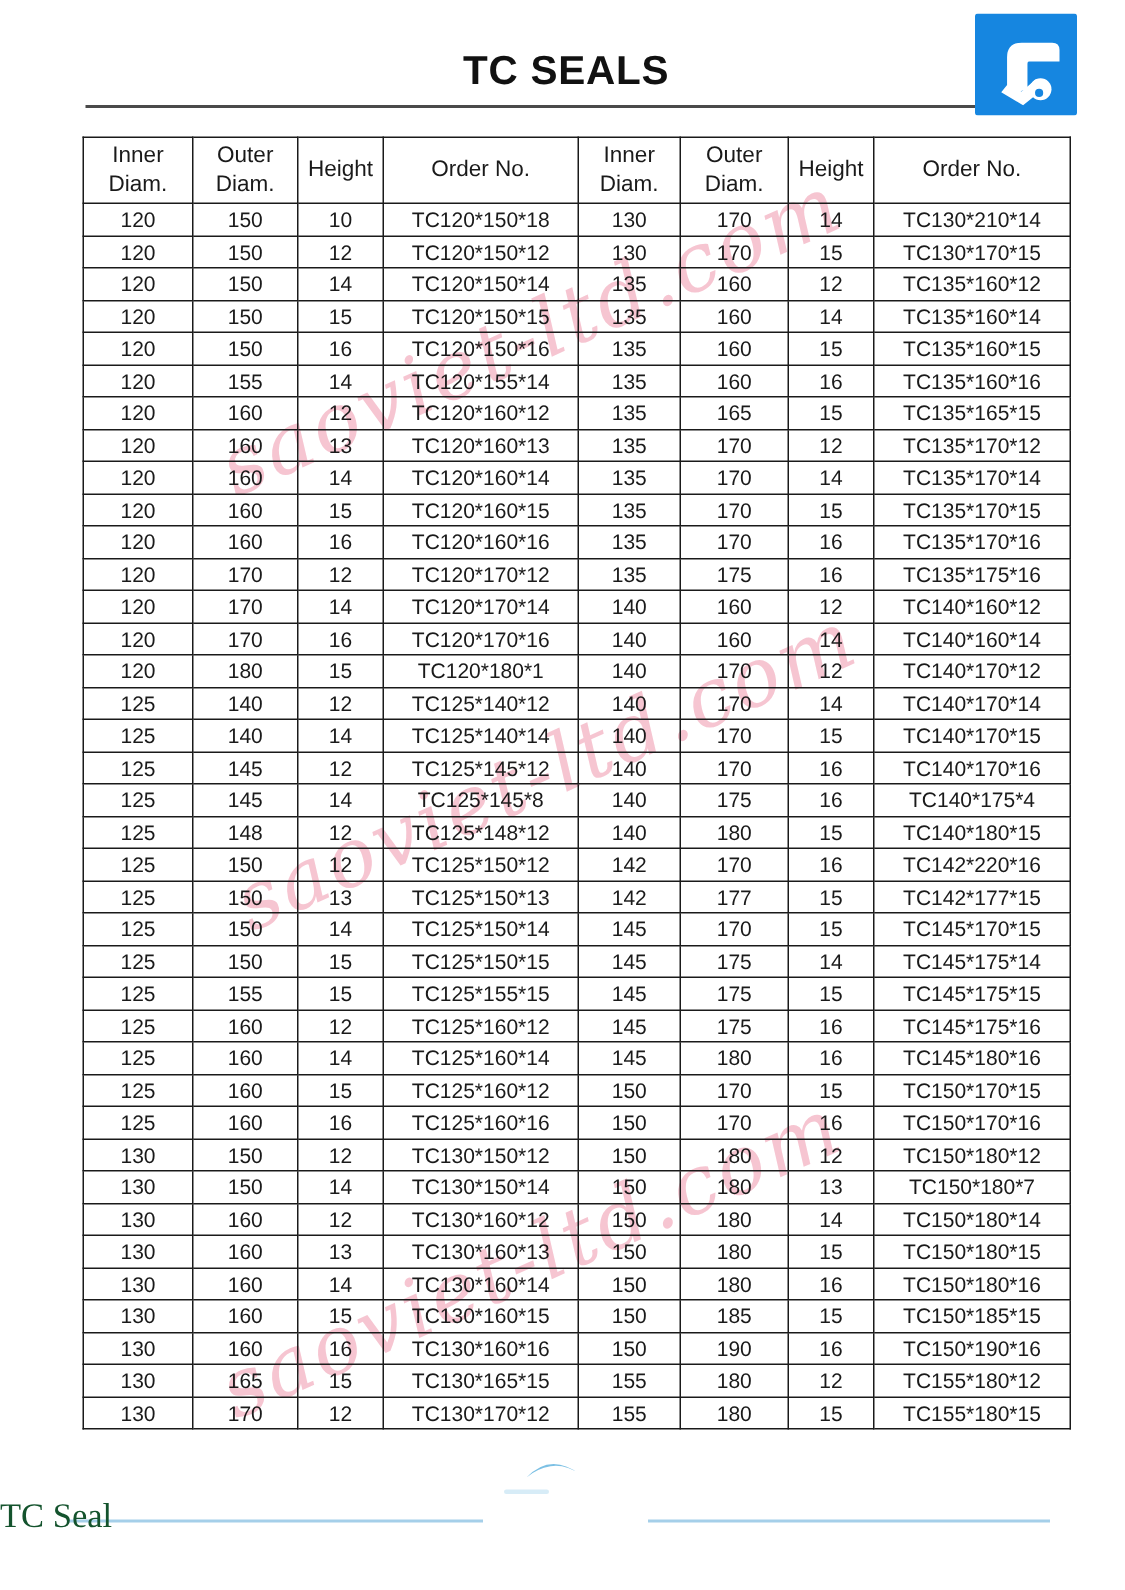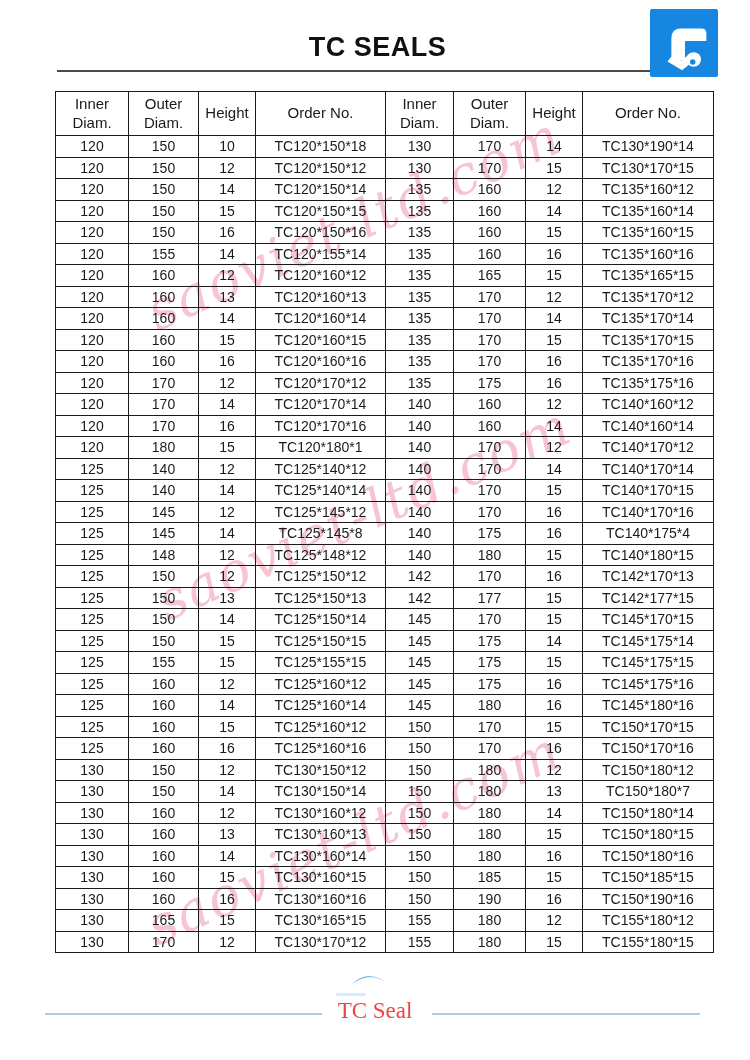--- a/index.html
+++ b/index.html
@@ -32,22 +32,22 @@
   table.seals th { height:44px; font-size:15px; font-weight:normal; line-height:1.25; padding:1px 2px; }
   table.seals td { height:21.5px; font-size:14px; padding:0 1px; }
 
   
   .footer-crescent { position:absolute; left:349px; top:971px; z-index:3; }
   .footer-underline { position:absolute; left:336px; top:993px; width:30px; height:3px;
     background:#d7ecf7; border-radius:2px; z-index:3; }
   .footer-line { position:absolute; top:1013px; height:2px; background:#a5cfe9; z-index:3; }
   .footer-line.left { left:45px; width:277px; }
   .footer-line.right { left:432px; width:268px; }
-  .footer-label { position:absolute; top:998px; left:0; width:750px; text-align:center;
-    font-family:"Liberation Serif", serif; font-size:23px; color:#ef4444; z-index:3; }
+  .footer-label { position:absolute; top:998px; left:0; width:750px; 
+    font-family:"Liberation Serif", serif; font-size:23px; color:#14532d; z-index:3; }
 </style>
 </head>
 <body>
 
 <div class="page">
 
   <div class="page-title">TC SEALS</div>
   <div class="title-rule"></div>
 
   <div class="logo">
@@ -91,21 +91,21 @@
       </thead>
     <tbody>
         <tr>
           <td>120</td>
           <td>150</td>
           <td>10</td>
           <td>TC120*150*18</td>
           <td>130</td>
           <td>170</td>
           <td>14</td>
-          <td>TC130*190*14</td>
+          <td>TC130*210*14</td>
         </tr>
         <tr>
           <td>120</td>
           <td>150</td>
           <td>12</td>
           <td>TC120*150*12</td>
           <td>130</td>
           <td>170</td>
           <td>15</td>
           <td>TC130*170*15</td>
@@ -291,21 +291,21 @@
           <td>TC140*180*15</td>
         </tr>
         <tr>
           <td>125</td>
           <td>150</td>
           <td>12</td>
           <td>TC125*150*12</td>
           <td>142</td>
           <td>170</td>
           <td>16</td>
-          <td>TC142*170*13</td>
+          <td>TC142*220*16</td>
         </tr>
         <tr>
           <td>125</td>
           <td>150</td>
           <td>13</td>
           <td>TC125*150*13</td>
           <td>142</td>
           <td>177</td>
           <td>15</td>
           <td>TC142*177*15</td>

